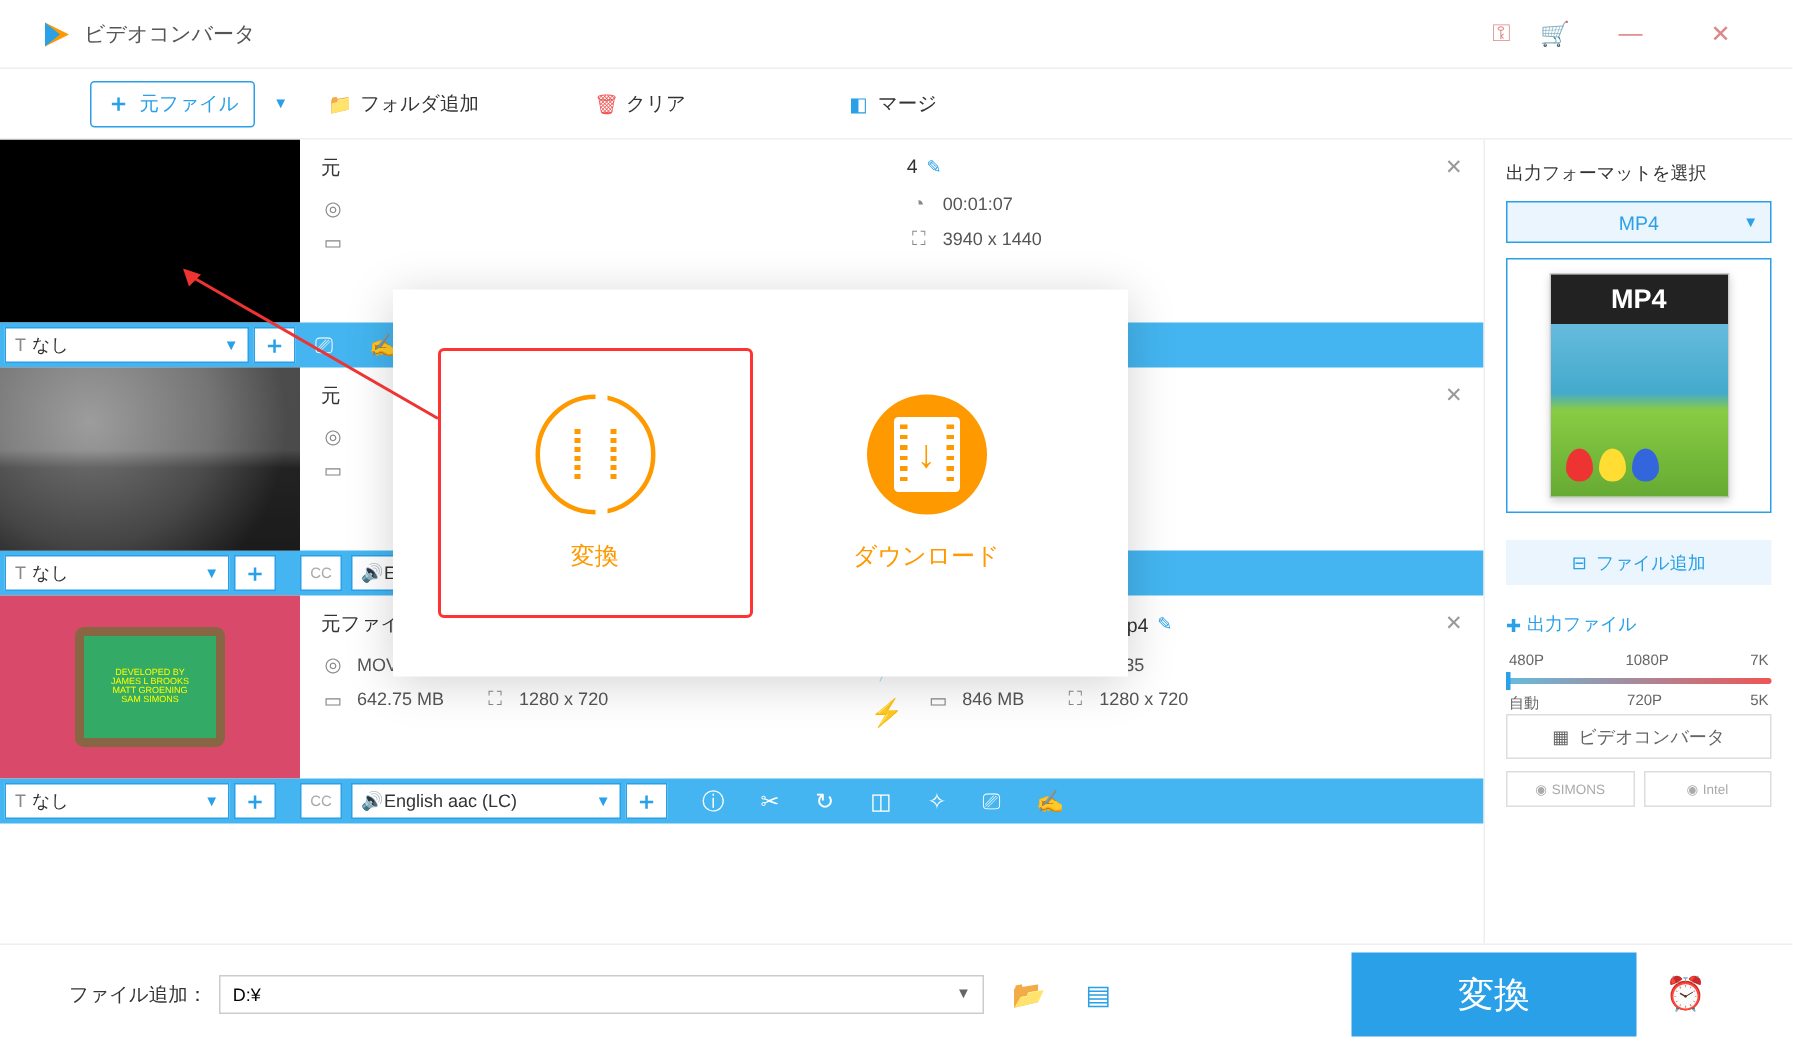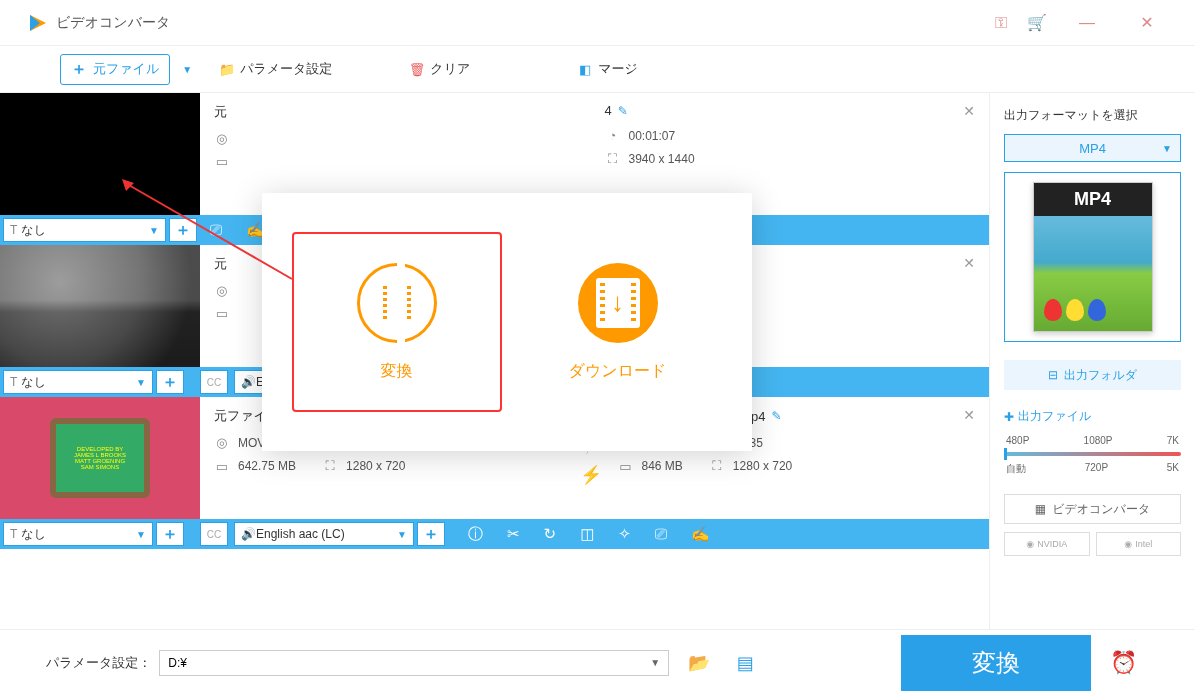--- a/index.html
+++ b/index.html
@@ -94,21 +94,21 @@
 .balloons { position:absolute; bottom:10px; left:10px; display:flex; gap:4px; }
 .balloon { width:18px; height:22px; border-radius:50% 50% 50% 50%/60% 60% 40% 40%; }
 .b1 { background:#e33; }
 .b2 { background:#fd3; }
 .b3 { background:#36d; }
 .param-btn { height:30px; background:#eaf5fd; display:flex; align-items:center; justify-content:center; gap:6px; font-size:12px; color:#2aa0e8; margin-bottom:18px; cursor:pointer; }
 .quick-head { font-size:12px; color:#2aa0e8; margin-bottom:10px; display:flex; align-items:center; gap:4px; }
 .res-labels { display:flex; justify-content:space-between; font-size:10px; color:#666; padding:0 2px; }
 .slider { height:4px; background:linear-gradient(90deg,#6bd,#e55); margin:6px 0 6px 0; border-radius:2px; position:relative; }
 .slider::after { content:""; position:absolute; left:0; top:-4px; width:3px; height:12px; background:#2aa0e8; }
-.res-labels2 { display:flex; justify-content:space-between; font-size:10px; color:#666; padding:0 2px; margin-bottom:18px; }
+.res-labels2 { display:flex; justify-content:space-between; font-size:10px; color:#666; padding:0 2px; }
 .gpu-btn { height:30px; border:1px solid #ddd; display:flex; align-items:center; justify-content:center; gap:6px; font-size:12px; color:#666; margin-bottom:8px; cursor:pointer; }
 .gpu-logos { display:flex; gap:6px; }
 .gpu-logo { flex:1; height:24px; border:1px solid #ddd; display:flex; align-items:center; justify-content:center; font-size:9px; color:#aaa; gap:3px; }
 
 
 .bottom { position:absolute; bottom:0; left:0; right:0; height:66px; border-top:1px solid #eee; display:flex; align-items:center; padding:0 46px 0 46px; }
 .out-label { font-size:13px; color:#333; margin-right:8px; }
 .out-path { width:510px; height:26px; border:1px solid #ccc; padding:0 8px; font-size:12px; display:flex; align-items:center; }
 .out-path .dd { margin-left:auto; color:#666; font-size:10px; }
 .bottom-ico { width:32px; height:28px; margin-left:14px; display:flex; align-items:center; justify-content:center; color:#2aa0e8; font-size:18px; cursor:pointer; }
@@ -137,21 +137,21 @@
 </div>
 
 <div class="toolbar">
   <div class="tbbtn highlight">
     <span class="plus-ico">＋</span>
     <span>元ファイル</span>
   </div>
   <span class="dd-arrow">▼</span>
   <div class="tbbtn" style="margin-left:10px;">
     <span class="ico folder-ico">📁</span>
-    <span>パラメータ設定</span>
+    <span>フォルダ追加</span>
   </div>
   <div class="tbbtn" style="margin-left:50px;">
     <span class="ico trash-ico">🗑</span>
     <span>クリア</span>
   </div>
   <div class="tbbtn" style="margin-left:80px;">
     <span class="ico merge-ico">◧</span>
     <span>マージ</span>
   </div>
 </div>
@@ -406,21 +406,21 @@
             <div class="balloons">
               <div class="balloon b1"></div>
               <div class="balloon b2"></div>
               <div class="balloon b3"></div>
             </div>
           </div>
       </div>
     </div>
     <div class="param-btn">
       <span>⊟</span>
-      <span>出力フォルダ</span>
+      <span>ファイル追加</span>
     </div>
     <div class="quick-head">
       <span>✚</span>
       <span>出力ファイル</span>
     </div>
     <div class="res-labels">
       <span>480P</span>
       <span>1080P</span>
       <span>7K</span>
     </div>
@@ -430,32 +430,32 @@
       <span>720P</span>
       <span>5K</span>
     </div>
     <div class="gpu-btn">
       <span>▦</span>
       <span>ビデオコンバータ</span>
     </div>
     <div class="gpu-logos">
       <div class="gpu-logo">
           <span>◉</span>
-          <span>NVIDIA</span>
+          <span>SIMONS</span>
         </div>
       <div class="gpu-logo">
           <span>◉</span>
           <span>Intel</span>
         </div>
     </div>
   </div>
 </div>
 
 <div class="bottom">
-  <span class="out-label">パラメータ設定：</span>
+  <span class="out-label">ファイル追加：</span>
   <div class="out-path">
     <span>D:¥</span>
     <span class="dd">▼</span>
   </div>
   <div class="bottom-ico">📂</div>
   <div class="bottom-ico">▤</div>
   <div class="convert-btn">
       <span>変換</span>
     </div>
   <div class="clock-btn">⏰</div>

